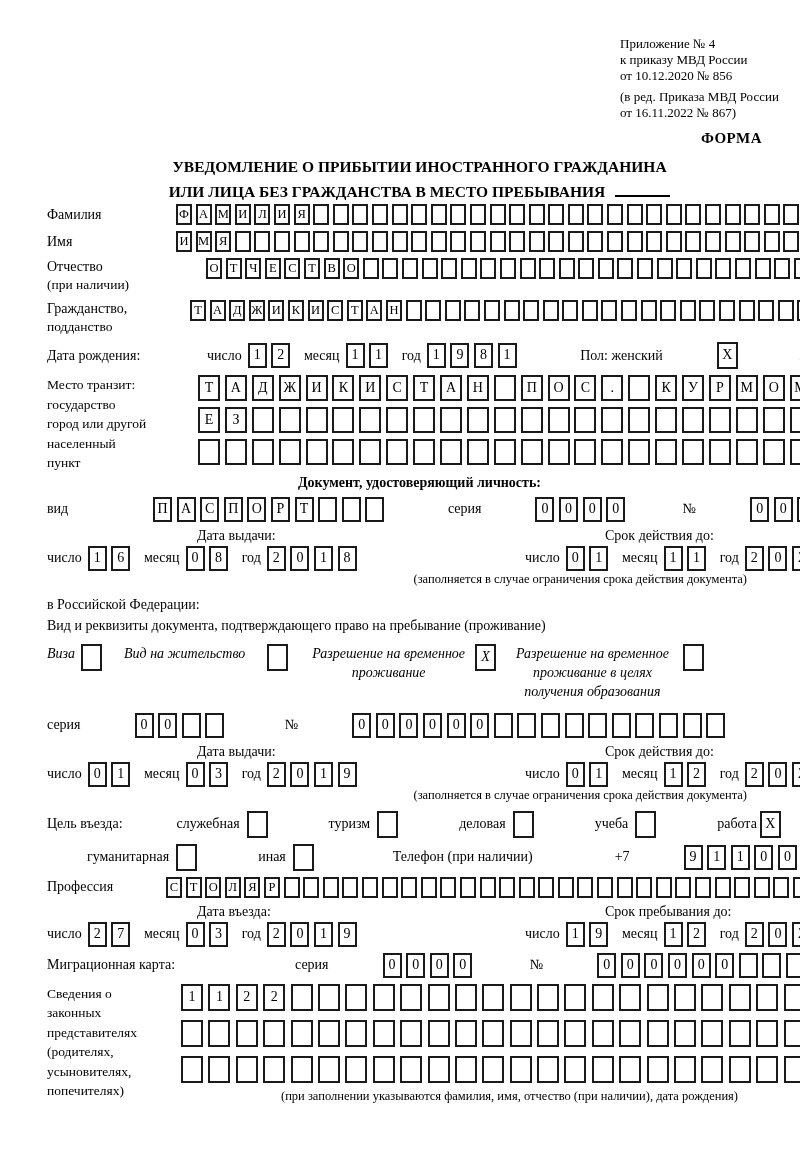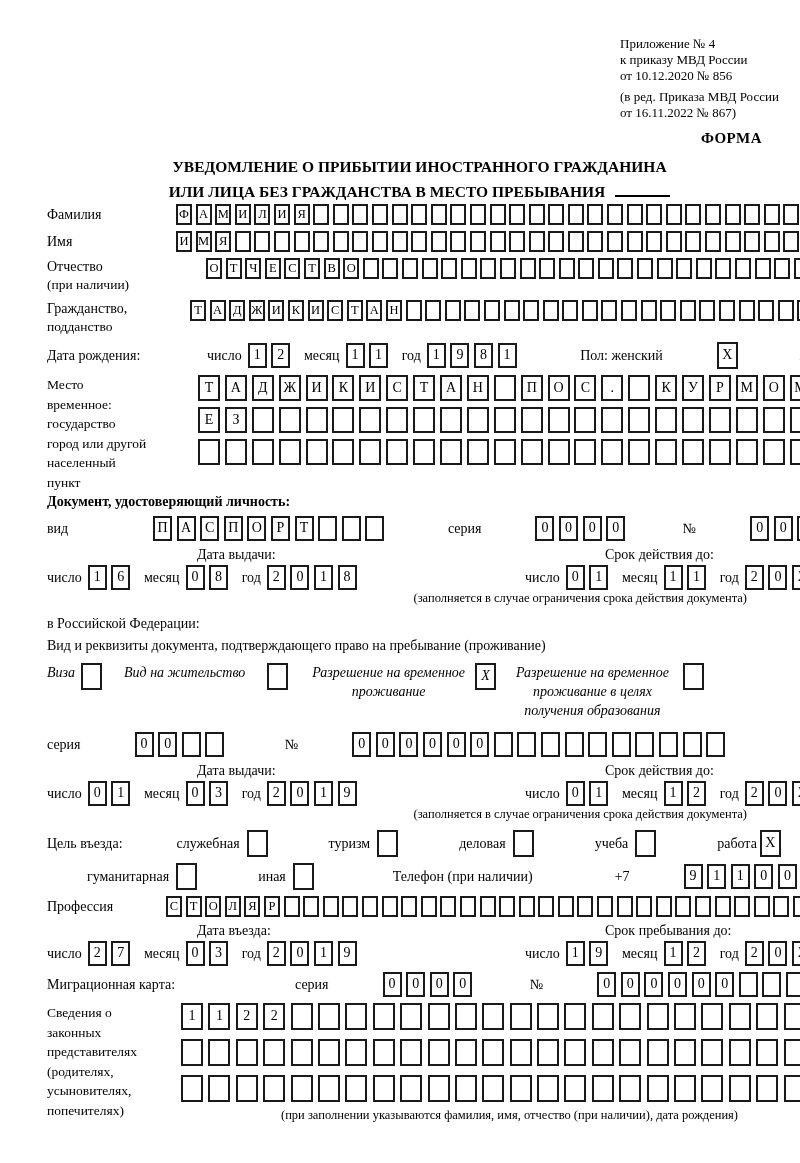--- a/index.html
+++ b/index.html
@@ -48,21 +48,21 @@
   .dgroup .cells { margin-right: 9px; }
 
   
   .col-l { width: 385px; flex: none; }
   .col-r { flex: 1; }
   .dh { font-size: 14px; }
   .dh.l { padding-left: 150px; }
   .dh.r { padding-left: 125px; }
   .note { font-size: 12.5px; text-align: right; padding-right: 45px; margin-top: 1px; margin-bottom: 8px; }
 
-  .center-b { font-weight: bold; font-size: 14px; margin: 2px 0 6px 0; }
+  .center-b { text-align: center; font-weight: bold; font-size: 14px; margin: 2px 0 6px 0; }
 
   .intro { font-size: 14px; line-height: 19.5px; margin-top: 2px; }
 
   
   .opts { display: flex; align-items: flex-start; margin-top: 8px; margin-bottom: 12px; font-style: italic; }
   .opt { display: flex; align-items: flex-start; }
   .opt .ml { text-align: center; font-size: 14px; line-height: 19px; }
   .opt .checkbox { margin-left: 10px; }
 
   
@@ -279,21 +279,21 @@
         </span>
     </span>
     <span class="dword" style="margin-left:2px">Пол: женский</span>
     <span class="checkbox">X</span>
     <span class="dword" style="margin-left:14px">женский</span>
     <span class="checkbox" style="margin-left:46px"></span>
   </div>
 
   <div class="frow top" style="margin-top:6px;margin-bottom:0">
     <div class="lab-col" style="width:103px">
-      <div>Место временное:</div>
+      <div>Место транзит:</div>
       <div>государство</div>
       <div>город или другой</div>
       <div>населенный пункт</div>
     </div>
     <div class="stack">
       <div class="cells wide">
           <span class="cell">Т</span>
           <span class="cell">А</span>
           <span class="cell">Д</span>
           <span class="cell">Ж</span>

